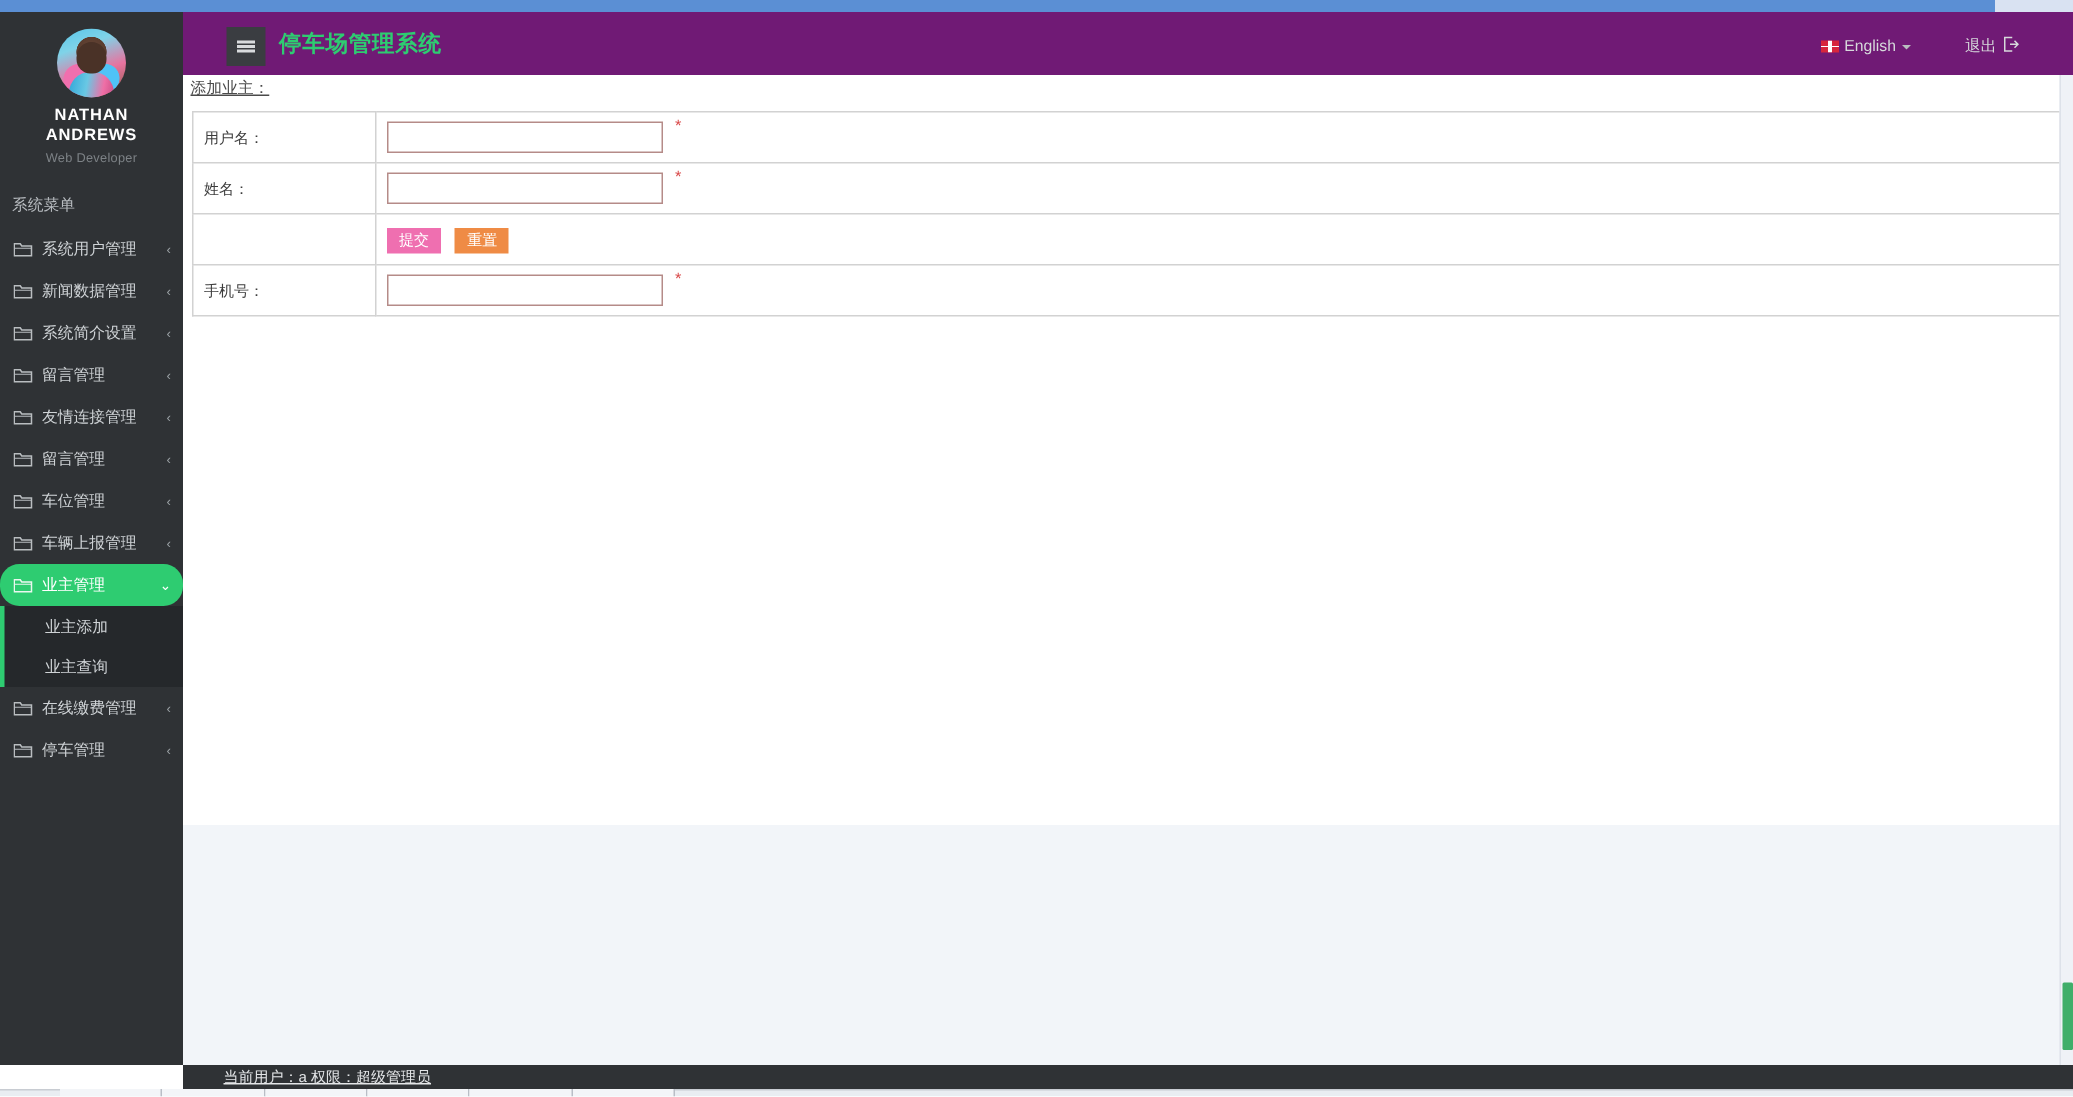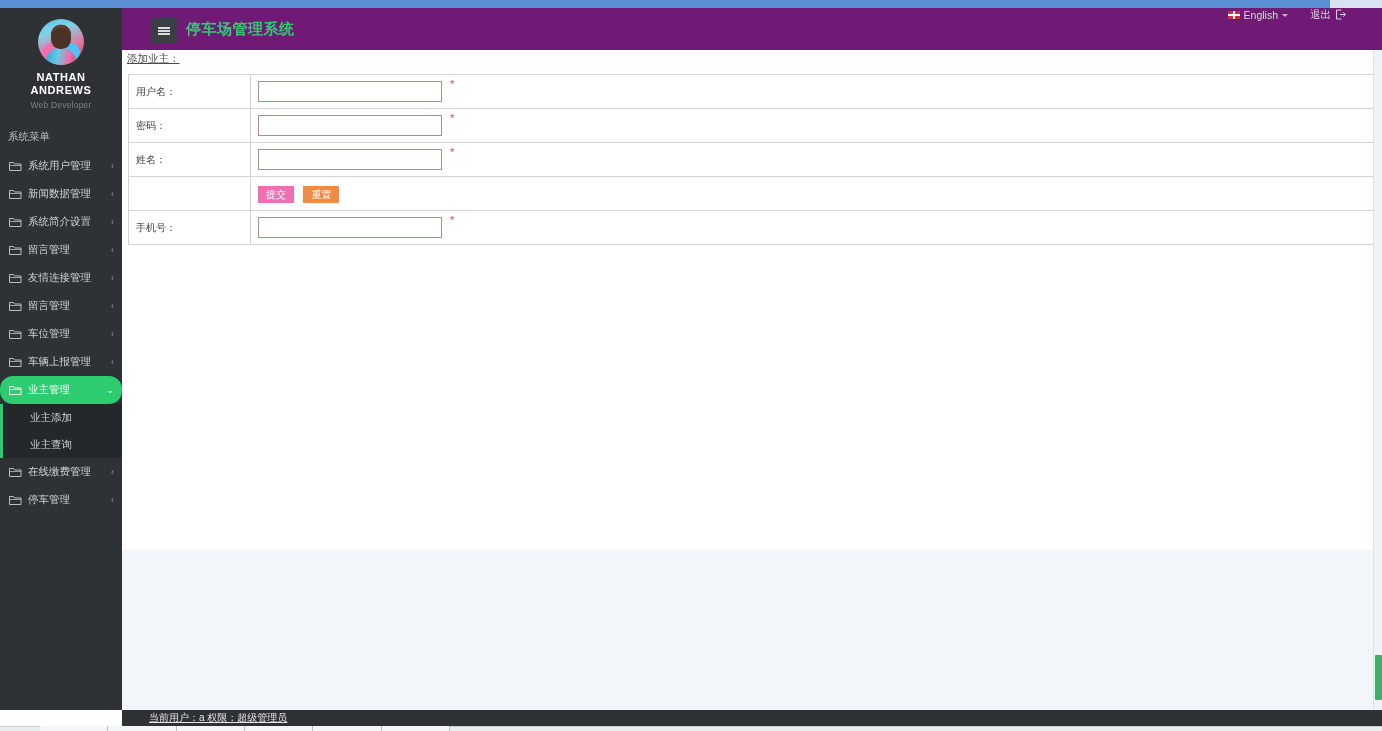--- a/index.html
+++ b/index.html
@@ -174,22 +174,22 @@
     margin: 1.5px 0;
   }
   .brand {
     position: absolute; left: 64px; top: 12px;
     color: #2ecc71;
     font-size: 15px;
     font-weight: bold;
     letter-spacing: 0.5px;
   }
   .top-right {
-    position: absolute; right: 36px; top: 0;
-    display: flex; align-items: center; gap: 22px;
+    position: absolute; right: 36px; top: 16px;
+    display: flex; align-items: center; gap: 36px;
   }
   .lang, .logout {
     display: flex; align-items: center;
     color: #d6d9db;
     font-size: 10.5px;
     cursor: pointer;
     gap: 4px;
   }
   .flag {
     width: 12px; height: 8px;
@@ -488,29 +488,20 @@
   <div class="bg-lower"></div>
 
   <div class="content">
 
     <div class="breadcrumb">添加业主：</div>
 
     <table class="form-table">
       <tbody>
           <tr>
         <td class="lbl">用户名：</td>
-        <td class="fld">
-          <div class="fld-wrap">
-            <input class="inp" type="text" placeholder="" style="">
-            <span class="req">*</span>
-          </div>
-        </td>
-      </tr>
-      <tr>
-        <td class="lbl">密码：</td>
         <td class="fld">
           <div class="fld-wrap">
             <input class="inp" type="text" placeholder="" style="">
             <span class="req">*</span>
           </div>
         </td>
       </tr>
       <tr>
         <td class="lbl">姓名：</td>
         <td class="fld">

